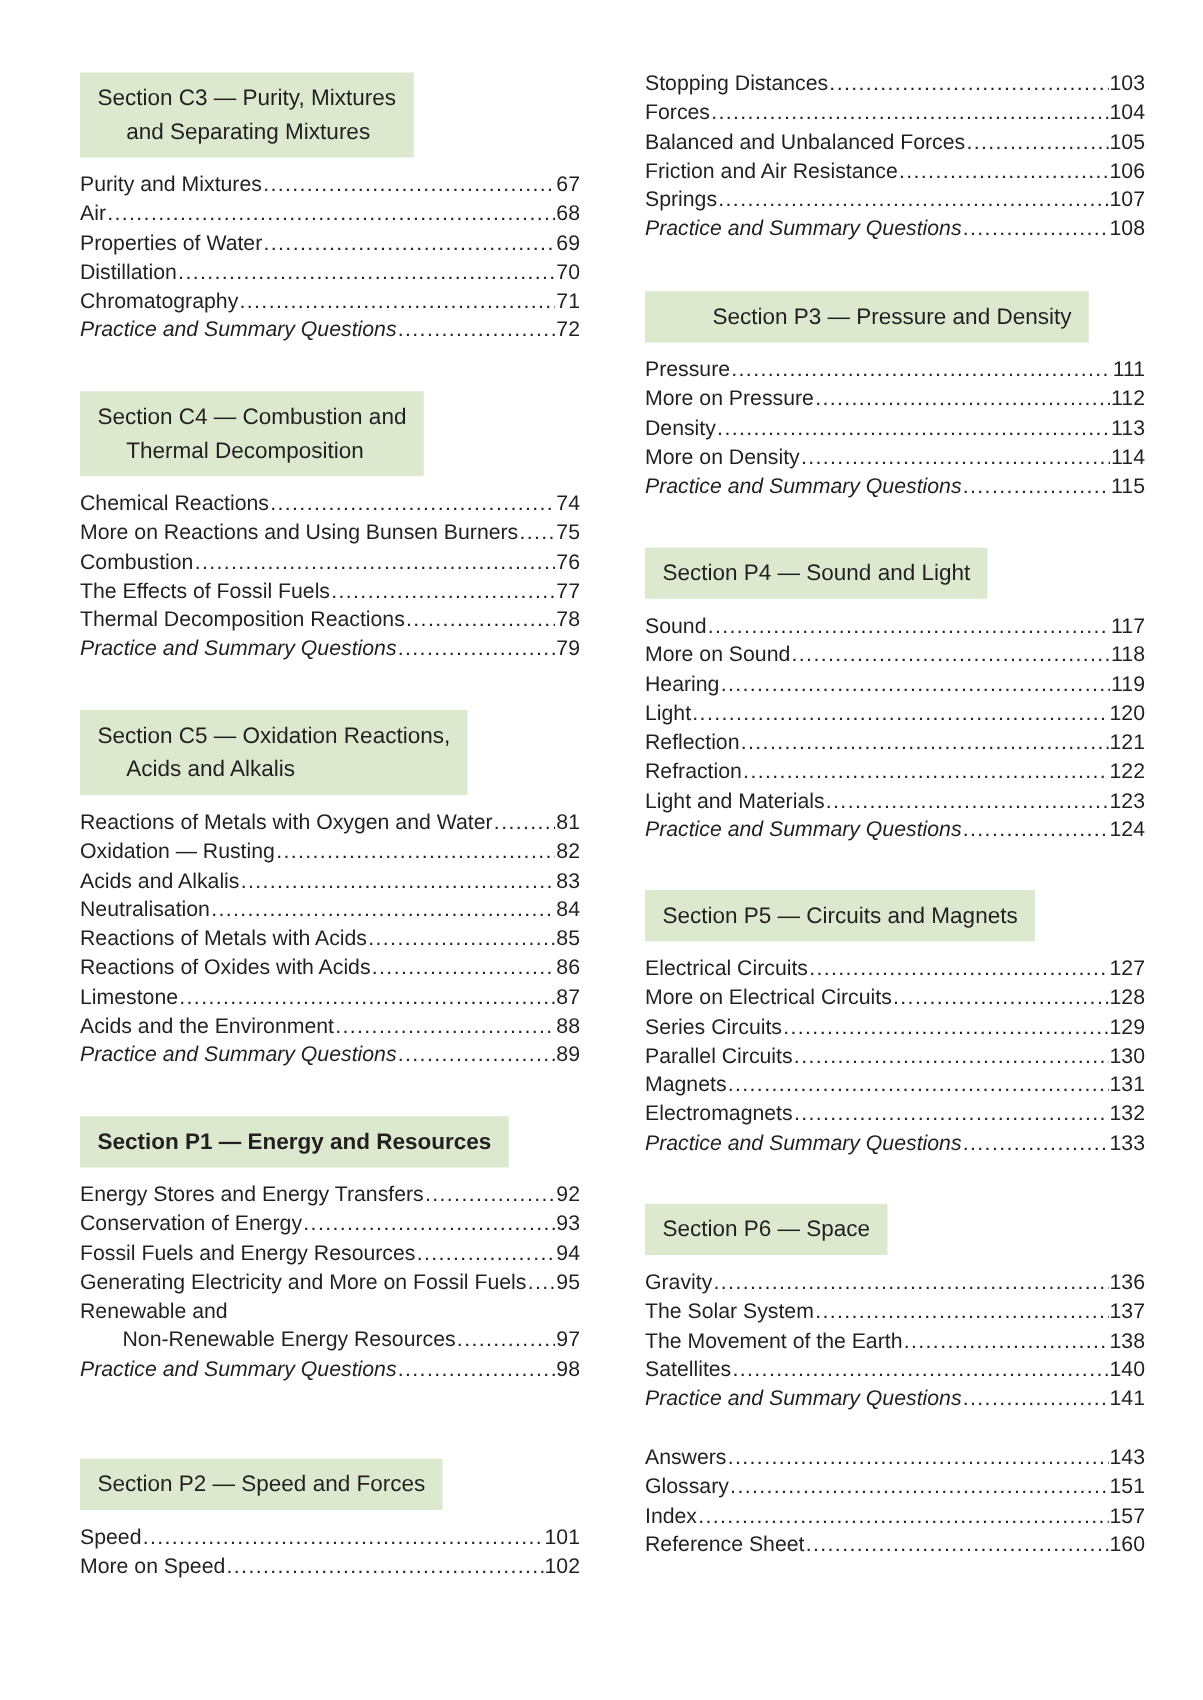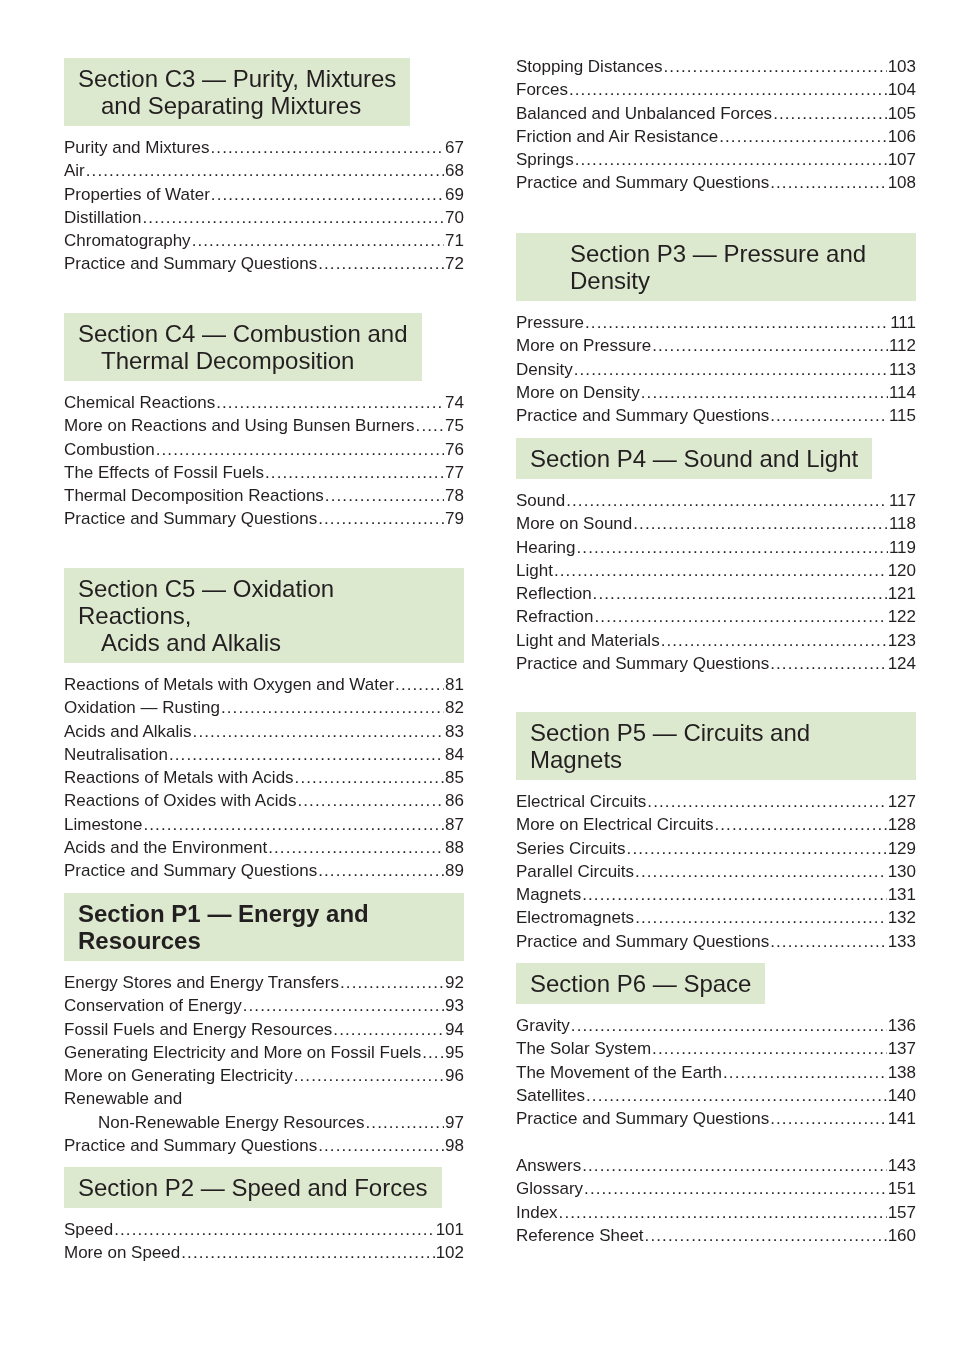--- a/index.html
+++ b/index.html
@@ -10,21 +10,21 @@
   }
   .col { position: absolute; top: 0; width: 400px; }
   #col-left { left: 64px; }
   #col-right { left: 516px; }
 
   .section { position: absolute; left: 0; width: 400px; }
   .sec-head {
     display: inline-block;
     background: #dce9cf;
     padding: 7px 14px 7px 14px;
-    font-size: 24px;
+    font-size: 18px;
     line-height: 27px;
     color: #231f20;
     margin-bottom: 10px;
     box-sizing: border-box;
   }
   .sec-head .l2 { display: block; padding-left: 23px; }
   .entries { list-style: none; margin: 0; padding: 0; }
   .entry {
     display: flex; align-items: baseline;
     font-size: 17px; line-height: 23.3px; height: 23.3px;
@@ -32,21 +32,21 @@
   }
   .entry .t { flex: 0 0 auto; }
   .entry .dots {
     flex: 1 1 auto; overflow: hidden; margin: 0 1px;
     letter-spacing: 1.1px; color: #231f20;
   }
   .entry .dots::before {
     content: "..............................................................................................................................................";
   }
   .entry .p { flex: 0 0 auto; text-align: right; }
-  .entry.italic .t { }
+  .entry.italic .t { font-style: italic; }
   .entry .indent { padding-left: 34px; }
 </style>
 </head>
 <body>
 
 <div class="col" id="col-left">
     <div class="section" style="top: 58px;"><div class="sec-head"><span style="display: block;">Section C3 — Purity, Mixtures</span><span class="l2">and Separating Mixtures</span></div><ul class="entries">
         <li class="entry">
           <span class="t">Purity and Mixtures</span>
           <span class="dots"></span>
@@ -172,25 +172,20 @@
           <span class="t">Fossil Fuels and Energy Resources</span>
           <span class="dots"></span>
           <span class="p">94</span>
         </li>
         <li class="entry">
           <span class="t">Generating Electricity and More on Fossil Fuels</span>
           <span class="dots"></span>
           <span class="p">95</span>
         </li>
         <li class="entry">
-          <span class="t">More on Generating Electricity</span>
-          <span class="dots"></span>
-          <span class="p">96</span>
-        </li>
-        <li class="entry">
           <span class="t">Renewable and</span>
         </li>
         <li class="entry">
           <span class="t indent">Non-Renewable Energy Resources</span>
           <span class="dots"></span>
           <span class="p">97</span>
         </li>
         <li class="entry italic">
           <span class="t">Practice and Summary Questions</span>
           <span class="dots"></span>

